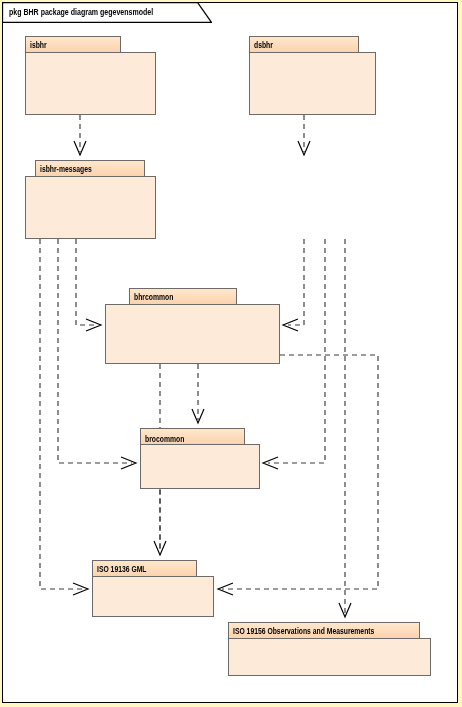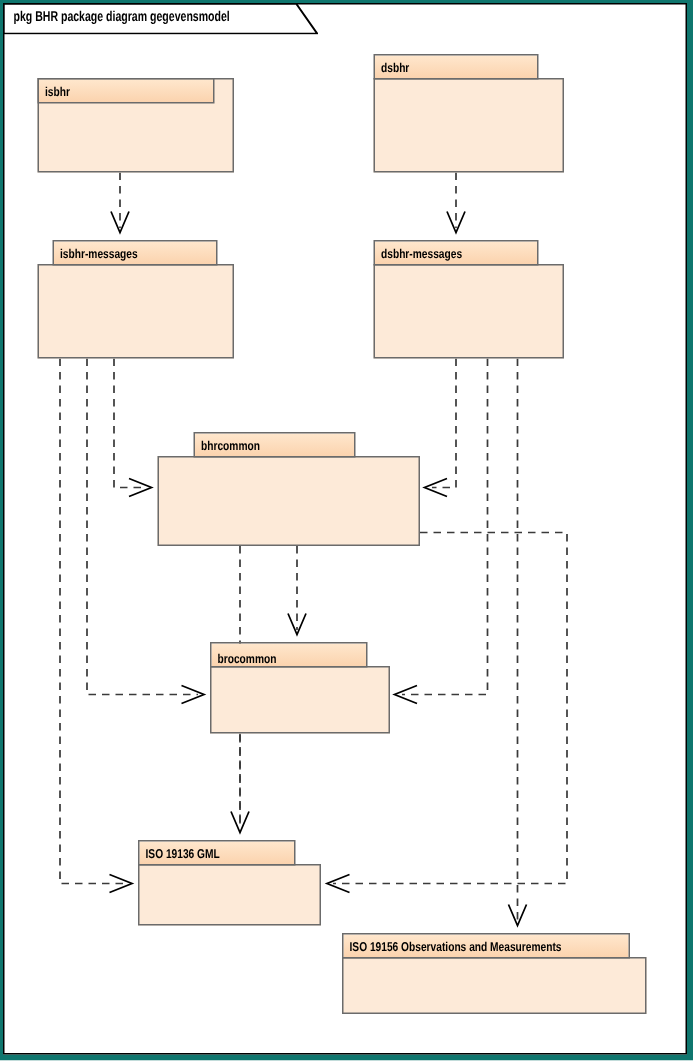--- a/index.html
+++ b/index.html
@@ -1,18 +1,18 @@
 <!DOCTYPE html>
 <html><head>
 <meta charset="utf-8">
 <style>
   html,body{margin:0;padding:0;background:#ffffff;}
   body{width:462px;height:707px;overflow:hidden;
        font-family:"Liberation Sans","DejaVu Sans",sans-serif;}
-  #stage{position:relative;width:462px;height:707px;background:#0f766e;}
+  #stage{position:relative;width:462px;height:707px;background:#fef9c3;}
 
   
   .frame{position:absolute;left:2px;top:2px;width:456px;height:701px;
          border:1.3px solid #000;box-sizing:border-box;background:#fff;}
   .frame-tab{position:absolute;left:2px;top:2px;height:21px;
              box-sizing:border-box;overflow:hidden;}
   .frame-tab svg{display:block;}
   .frame-tab-label{position:absolute;left:7px;top:4px;
         font-size:9.5px;font-weight:bold;color:#000;white-space:nowrap;
         transform:scaleX(.74);transform-origin:left top;letter-spacing:0px;}
@@ -86,48 +86,41 @@
 
     <path d="M280,355 L378,355 L378,589 L222,589"></path>
     <polyline class="head" points="233,583 218,589 233,595"></polyline>
 
     <path d="M160,489 L160,552"></path>
   </svg>
 
   <div class="pkg" style="left:25px;top:36px;width:135px;height:85px;">
     <div class="shadow" style="left:4px;top:20px;width:131px;height:63px;"></div>
     <div class="body" style="left:0;top:16px;width:131px;height:63px;"></div>
-    <div class="tab" style="left:0;top:16px;width:118px;height:17px;">
+    <div class="tab" style="left:0;top:0;width:96px;height:17px;">
       <span class="tab-lbl">isbhr</span>
     </div>
   </div>
 
   <div class="pkg" style="left:249px;top:36px;width:135px;height:85px;">
     <div class="shadow" style="left:4px;top:20px;width:127px;height:63px;"></div>
     <div class="body" style="left:0;top:16px;width:127px;height:63px;"></div>
     <div class="tab" style="left:0;top:0;width:110px;height:17px;">
       <span class="tab-lbl">dsbhr</span>
     </div>
   </div>
 
   <div class="pkg" style="left:25px;top:160px;width:135px;height:85px;">
     <div class="shadow" style="left:4px;top:20px;width:131px;height:63px;"></div>
     <div class="body" style="left:0;top:16px;width:131px;height:63px;"></div>
     <div class="tab" style="left:0;top:0;width:110px;height:17px;margin-left:10px;">
       <span class="tab-lbl">isbhr-messages</span>
     </div>
   </div>
 
-  <div class="pkg" style="left:249px;top:160px;width:135px;height:85px;">
-    <div class="shadow" style="left:4px;top:20px;width:127px;height:63px;"></div>
-    <div class="body" style="left:0;top:16px;width:127px;height:63px;"></div>
-    <div class="tab" style="left:0;top:0;width:110px;height:17px;">
-      <span class="tab-lbl">dsbhr-messages</span>
-    </div>
-  </div>
 
   <div class="pkg" style="left:105px;top:288px;width:180px;height:82px;">
     <div class="shadow" style="left:4px;top:20px;width:175px;height:60px;"></div>
     <div class="body" style="left:0;top:16px;width:175px;height:60px;"></div>
     <div class="tab" style="left:0;top:0;width:108px;height:17px;margin-left:24px;">
       <span class="tab-lbl">bhrcommon</span>
     </div>
   </div>
 
   <div class="pkg" style="left:140px;top:428px;width:126px;height:67px;">

